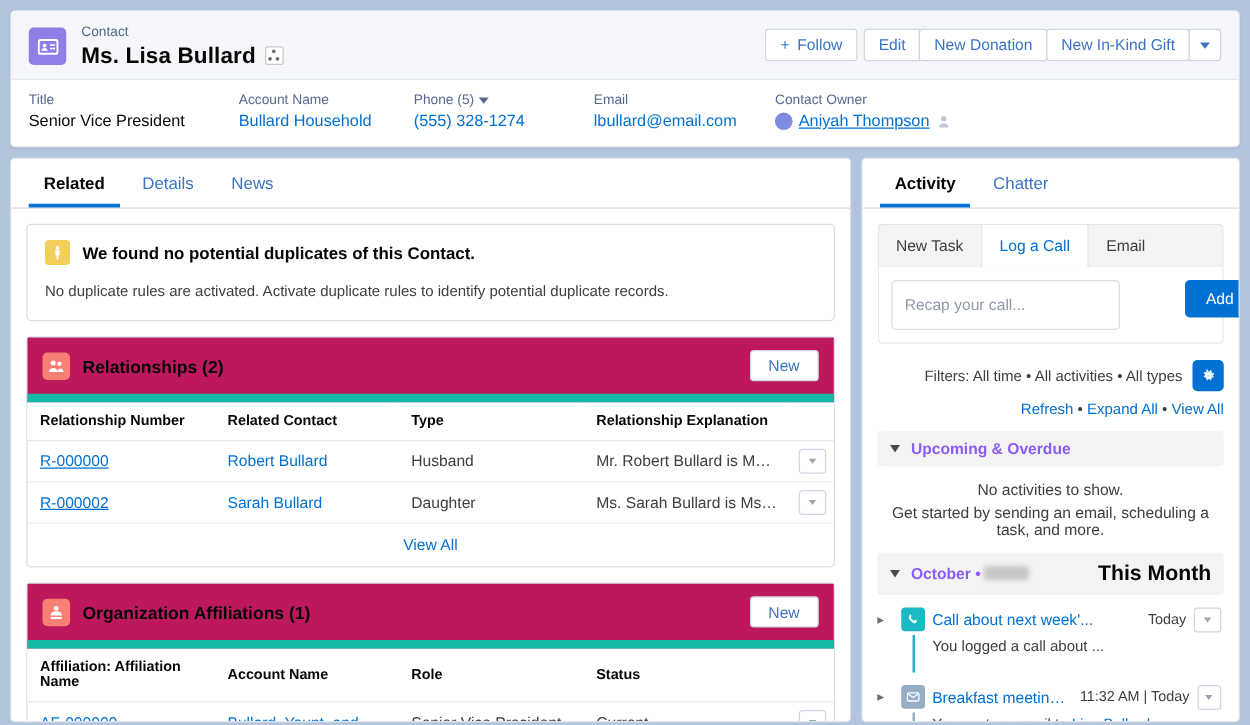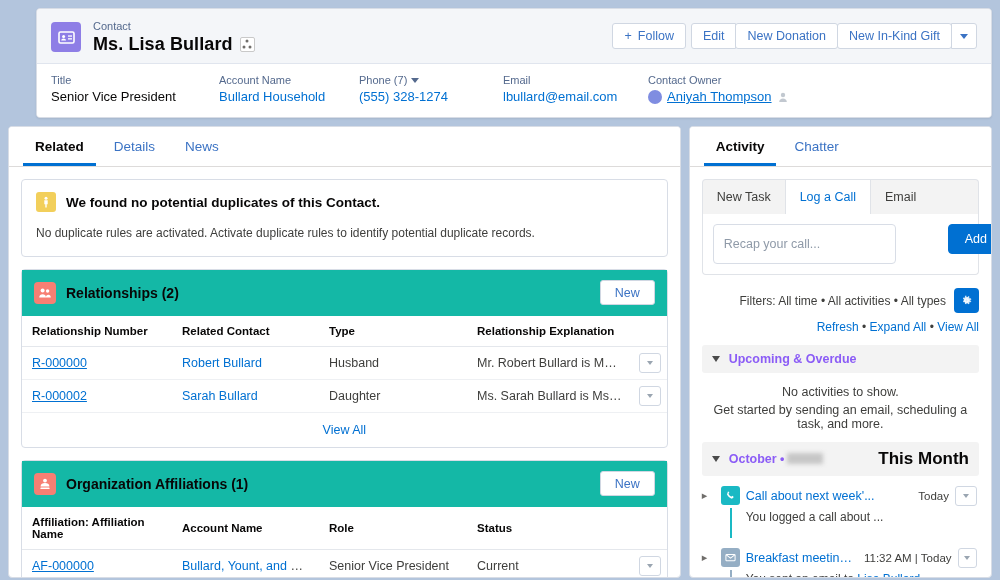--- a/index.html
+++ b/index.html
@@ -13,21 +13,20 @@
   }
   .page { position: relative; width: 1000px; height: 580px; padding: 8px 8px 0 8px; }
 
   
   .hl-card {
     background: #f3f3f3;
     border: 1px solid #d8dde6;
     border-radius: 4px;
     box-shadow: 0 1px 2px rgba(0,0,0,.08);
     overflow: hidden;
-    margin-left: 28px;
   }
   .hl-top { display: flex; align-items: flex-start; padding: 10px 14px 8px 14px; background:#f4f6f9; }
   .obj-icon {
     width: 30px; height: 30px; border-radius: 4px; background: #8e7ee6;
     display:flex; align-items:center; justify-content:center; flex: 0 0 auto; margin-top:3px;
   }
   .obj-icon svg { display:block; }
   .hl-titles { margin-left: 12px; flex: 1 1 auto; }
   .obj-label { font-size: 11px; color: #54698d; line-height: 14px; }
   .rec-name-row { display:flex; align-items:center; gap:7px; }
@@ -75,21 +74,21 @@
   .left-scroll { padding: 12px; overflow:hidden; }
 
   
   .card { border:1px solid #d8dde6; border-radius:4px; background:#fff; margin-bottom:12px; }
   .dup-head { display:flex; align-items:center; gap:10px; padding: 12px 14px 4px 14px; }
   .dup-icon { width:20px;height:20px;border-radius:3px;background:#f2cf5b; display:flex;align-items:center;justify-content:center; flex:0 0 auto;}
   .dup-title { font-size:13.5px; font-weight:bold; color:#080707; }
   .dup-sub { font-size:12px; color:#3e3e3c; padding: 10px 14px 16px 14px; }
 
   
-  .rl-head { display:flex; align-items:center; padding: 10px 12px; background:#14b8a6; border-bottom:1px solid #14b8a6;}
+  .rl-head { display:flex; align-items:center; padding: 10px 12px; background:#be185d; border-bottom:7px solid #14b8a6;}
   .rl-icon { width:22px;height:22px;border-radius:4px;background:#f77f73; display:flex;align-items:center;justify-content:center;flex:0 0 auto; }
   .rl-title { font-size:14px; font-weight:bold; color:#080707; margin-left:10px; flex:1 1 auto;}
   .rl-new { height:25px; padding:0 14px; border:1px solid #d0d7e2; background:#fff; color:#3b73c4; font-size:12.5px;
             border-radius:3px; cursor:pointer; font-family:inherit;}
   table { width:100%; border-collapse:collapse; table-layout: fixed; }
   th { text-align:left; font-size:11.5px; font-weight:bold; color:#080707; padding: 9px 10px; border-bottom:1px solid #e4e7ec; background:#fff; }
   td { font-size:12.5px; color:#3e3e3c; padding: 9px 10px; border-bottom:1px solid #eef0f3; white-space:nowrap; overflow:hidden; text-overflow:ellipsis;}
   td.row-menu { width:34px; padding:5px 6px; text-align:right; }
   th.row-menu { width:34px; }
   .rowbtn { width:22px;height:20px;border:1px solid #d0d7e2;background:#fff;border-radius:3px;
@@ -191,21 +190,21 @@
         <div class="f-val">Senior Vice President</div>
       </div>
       <div class="hl-field" style="width:140px">
         <div class="f-title">Account Name</div>
         <div class="f-val">
           <a class="lnk">Bullard Household</a>
         </div>
       </div>
       <div class="hl-field" style="width:144px">
         <div class="f-title">
-          <span>Phone (7)</span>
+          <span>Phone (5)</span>
           <span class="f-caret"></span>
         </div>
         <div class="f-val">
           <a class="lnk">(555) 328-1274</a>
         </div>
       </div>
       <div class="hl-field" style="width:145px">
         <div class="f-title">Email</div>
         <div class="f-val">
           <a class="lnk">lbullard@email.com</a>

